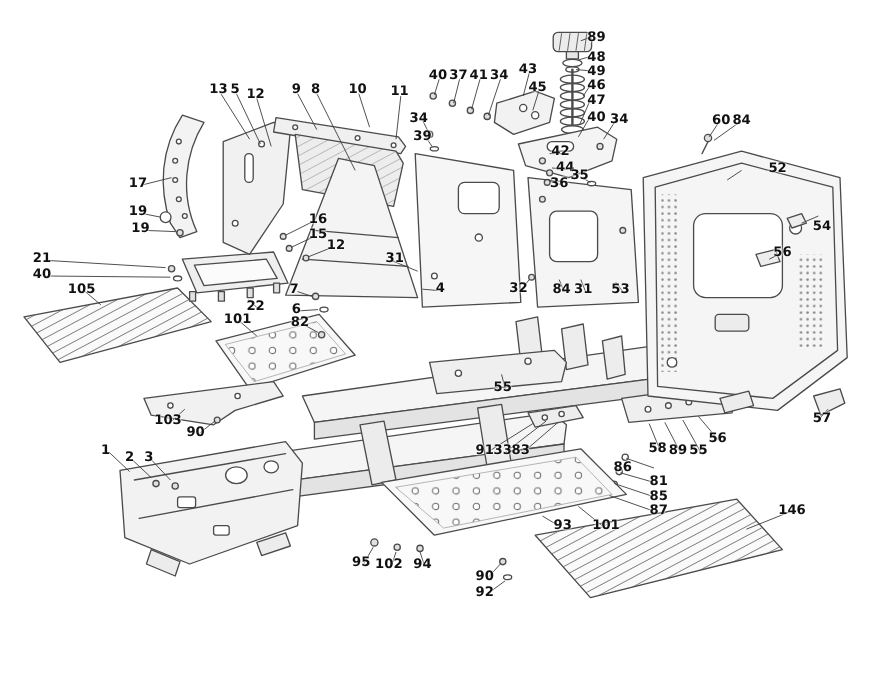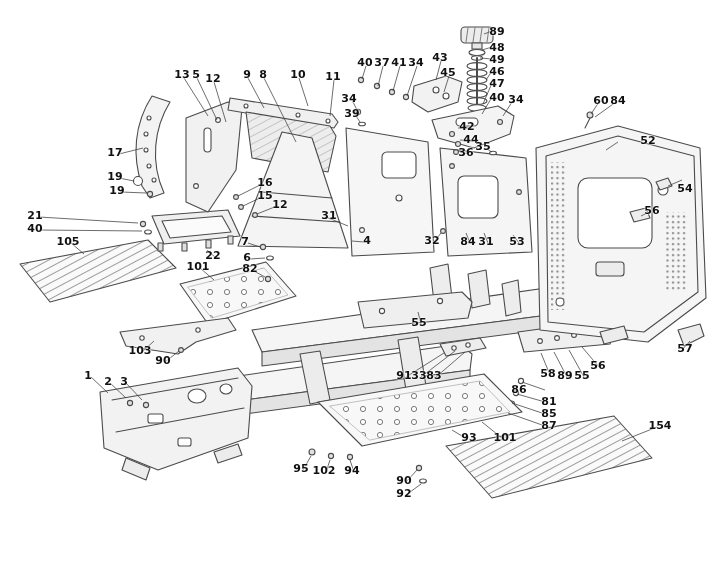--- a/index.html
+++ b/index.html
@@ -268,20 +268,20 @@
 <span class="co" style="left:548px;top:373px">58</span>
 <span class="co" style="left:565px;top:375px">89</span>
 <span class="co" style="left:582px;top:375px">55</span>
 <span class="co" style="left:598px;top:365px">56</span>
 <span class="co" style="left:519px;top:389px">86</span>
 <span class="co" style="left:549px;top:401px">81</span>
 <span class="co" style="left:549px;top:413px">85</span>
 <span class="co" style="left:549px;top:425px">87</span>
 <span class="co" style="left:469px;top:437px">93</span>
 <span class="co" style="left:505px;top:437px">101</span>
-<span class="co" style="left:660px;top:425px">154</span>
+<span class="co" style="left:660px;top:425px">146</span>
 <span class="co" style="left:301px;top:468px">95</span>
 <span class="co" style="left:324px;top:470px">102</span>
 <span class="co" style="left:352px;top:470px">94</span>
 <span class="co" style="left:404px;top:480px">90</span>
 <span class="co" style="left:404px;top:493px">92</span>
 
 </div>
 
 </body></html>

